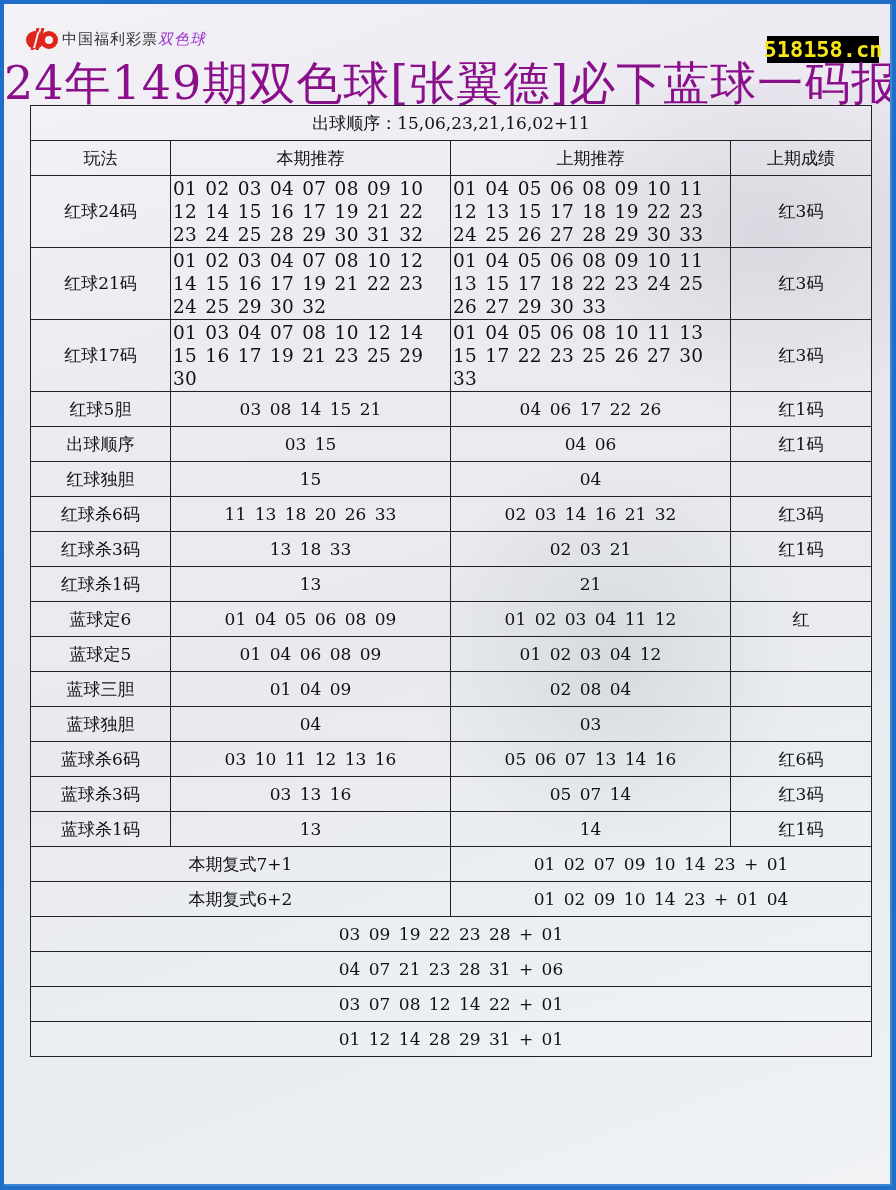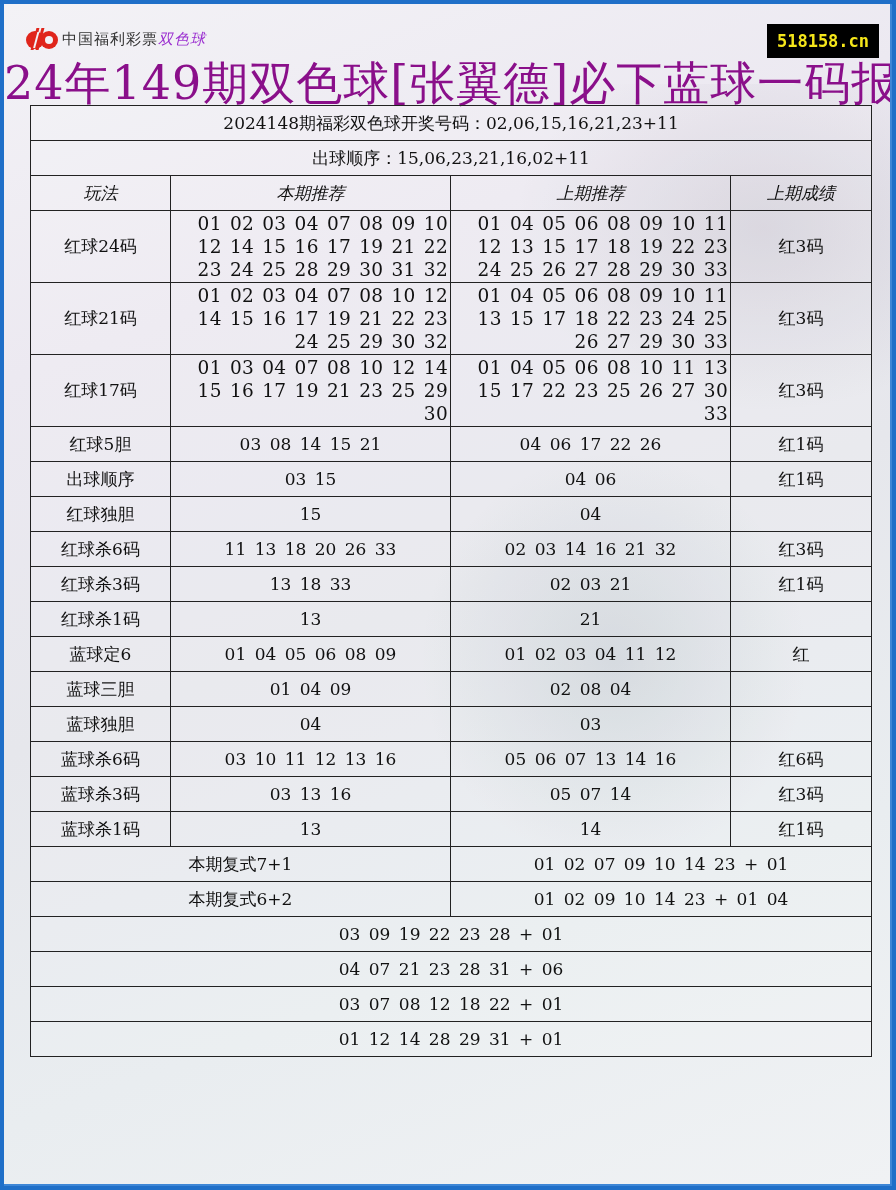--- a/index.html
+++ b/index.html
@@ -25,44 +25,44 @@
       pointer-events: none;
     }
     .logo { position: absolute; left: 18px; top: 22px; display: flex; align-items: center; }
     .logo-mark { width: 40px; height: 26px; position: relative; }
     .logo-text {
       font-family: "DejaVu Sans", "Liberation Sans", sans-serif;
       font-size: 15px; font-weight: normal; color: #333; letter-spacing: 1px;
     }
     .logo-text .ssq { color: #9b2fd0; font-style: italic; }
     .site-badge {
-      position: absolute; left: 763px; top: 20px; width: 112px; height: 34px;
+      position: absolute; left: 763px; top: 32px; width: 112px; height: 27px;
       background: #000; color: #f5e61a;
-      font-family: "DejaVu Sans Mono", "Liberation Mono", monospace; font-weight: bold; font-size: 17px;
+      font-family: "DejaVu Sans Mono", "Liberation Mono", monospace; font-weight: bold; font-size: 22px;
       display: flex; align-items: center; justify-content: center;
     }
     .page-title {
       position: absolute; left: 0; top: 54px; width: 886px; text-align: right;
       font-family: "DejaVu Serif", "Liberation Serif", serif;
       font-size: 46px; color: #8a0f8a; letter-spacing: 1px; line-height: 50px; white-space: nowrap;
     }
     table.main {
       position: absolute; left: 26px; top: 101px; width: 841px;
       border-collapse: collapse; table-layout: fixed;
       font-family: "DejaVu Serif", "Liberation Serif", serif; color: #111;
     }
     table.main td {
       border: 1px solid #222; text-align: center; vertical-align: middle;
       font-size: 17px; height: 34px; padding: 0; background: rgba(255,255,255,0.12);
     }
     table.main td.nums-block {
-      text-align: right; font-size: 18.5px; line-height: 23px; padding: 1px 2px;
+      text-align: left; font-size: 18.5px; line-height: 23px; padding: 1px 2px;
       word-spacing: 2px; letter-spacing: 0.3px; white-space: normal;
     }
-    .hdr td { font-size: 18px; font-style: italic; }
+    .hdr td { font-size: 18px; }
     .num { letter-spacing: 0px; word-spacing: 3px; }
   </style>
 </head>
 <body>
 
 <div class="frame">
   <div class="deco-tree"></div>
   <div class="deco-pavilion"></div>
 
   <div class="logo">
@@ -85,23 +85,20 @@
 
   <table class="main">
     <colgroup>
       <col style="width:140px">
       <col style="width:280px">
       <col style="width:280px">
       <col style="width:141px">
     </colgroup>
     <tbody>
       <tr>
-        <td colspan="4">2024148期福彩双色球开奖号码：02,06,15,16,21,23+11</td>
-      </tr>
-      <tr>
         <td colspan="4">出球顺序：15,06,23,21,16,02+11</td>
       </tr>
       <tr class="hdr">
         <td>玩法</td>
         <td>本期推荐</td>
         <td>上期推荐</td>
         <td>上期成绩</td>
       </tr>
 
       <tr>
@@ -158,20 +155,26 @@
         <td class="num">21</td>
         <td></td>
       </tr>
       <tr>
         <td>蓝球定6</td>
         <td class="num">01 04 05 06 08 09</td>
         <td class="num">01 02 03 04 11 12</td>
         <td>红</td>
       </tr>
       <tr>
+        <td>蓝球定5</td>
+        <td class="num">01 04 06 08 09</td>
+        <td class="num">01 02 03 04 12</td>
+        <td></td>
+      </tr>
+      <tr>
         <td>蓝球三胆</td>
         <td class="num">01 04 09</td>
         <td class="num">02 08 04</td>
         <td></td>
       </tr>
       <tr>
         <td>蓝球独胆</td>
         <td class="num">04</td>
         <td class="num">03</td>
         <td></td>
@@ -204,20 +207,20 @@
         <td colspan="2" class="num">01 02 09 10 14 23 + 01 04</td>
       </tr>
 
       <tr>
         <td colspan="4" class="num">03 09 19 22 23 28 + 01</td>
       </tr>
       <tr>
         <td colspan="4" class="num">04 07 21 23 28 31 + 06</td>
       </tr>
       <tr>
-        <td colspan="4" class="num">03 07 08 12 18 22 + 01</td>
+        <td colspan="4" class="num">03 07 08 12 14 22 + 01</td>
       </tr>
       <tr>
         <td colspan="4" class="num">01 12 14 28 29 31 + 01</td>
       </tr>
     </tbody>
   </table>
 </div>
 
 </body></html>

